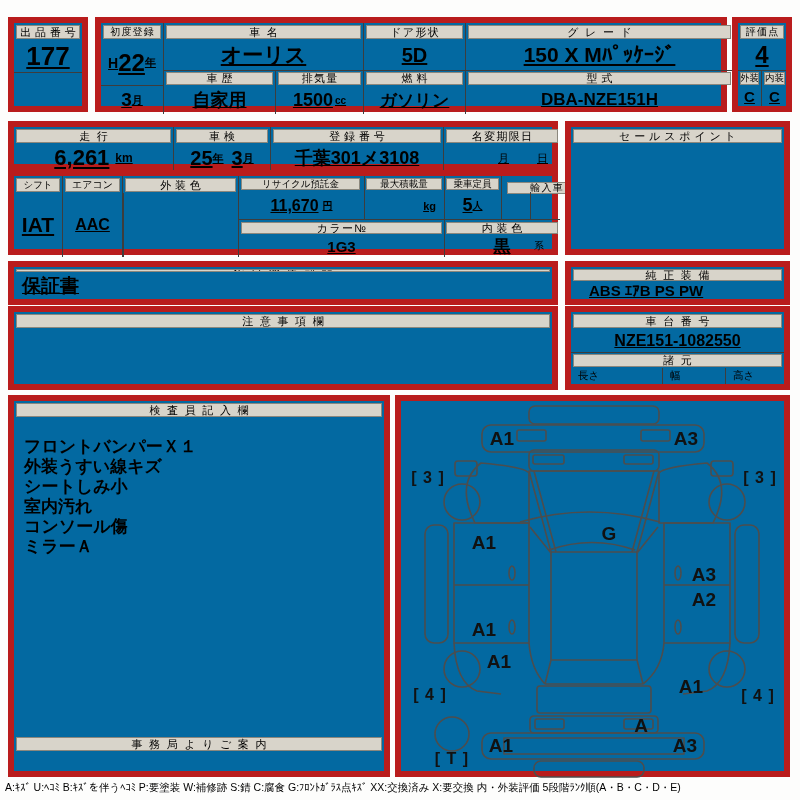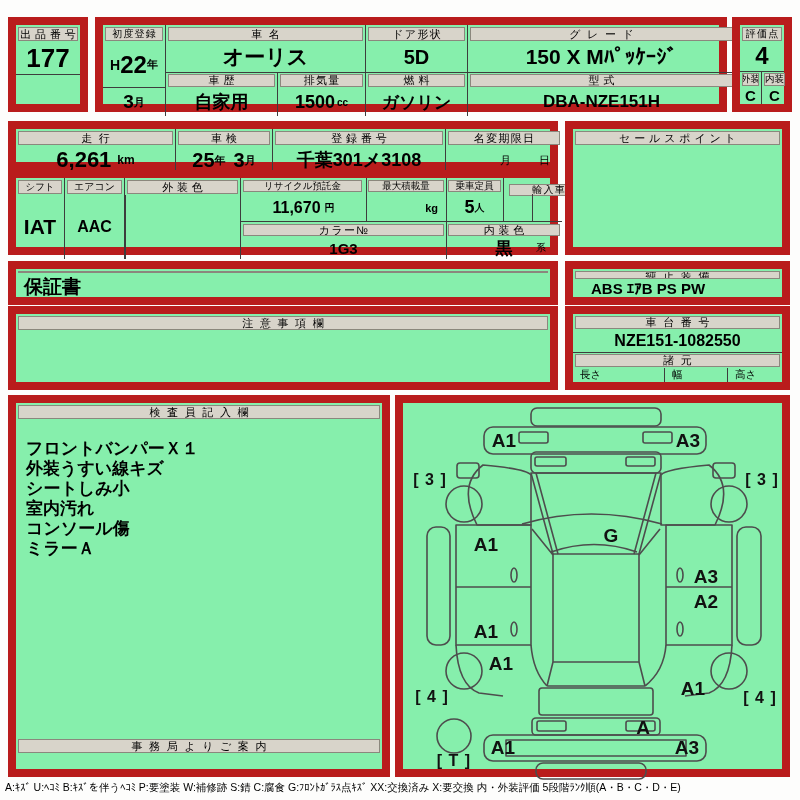--- a/index.html
+++ b/index.html
@@ -1,29 +1,29 @@
 <!DOCTYPE html>
 <html><head>
 <meta charset="utf-8">
 <style>
   * { box-sizing: border-box; margin: 0; padding: 0; }
   html,body { width: 800px; height: 800px; }
   body { position: relative; background: #fdfdfc; color: #000;
          font-family: "Liberation Sans", "DejaVu Sans", sans-serif; overflow: hidden; }
-  .box { position: absolute; border: 8px solid #b91c1c; background: #86efac; }
+  .box { position: absolute; border: 6px solid #b91c1c; background: #0369a1; }
   .abs { position: absolute; justify-content: space-between; }
   .hdr { background: #d8d4ca; border: 1px solid #8b877d; margin: 2px 2px 1px; height: 14px;
          display: flex; align-items: center; justify-content: center; font-size: 11px;
          white-space: nowrap; overflow: hidden; }
   .h13 { height: 13px; margin: 1px 2px; }
   .ls0 { letter-spacing: 0; font-size: 9.5px; }
   .ls1 { letter-spacing: .12em; text-indent: .12em; }
   .ls2 { letter-spacing: .35em; text-indent: .35em; }
   .ls3 { letter-spacing: .6em; text-indent: .6em; }
-  .val { display: flex; align-items: center; justify-content: center; font-weight: bold; white-space: nowrap; }
+  .val { display: flex; align-items: center; justify-content: center; font-weight: bold; white-space: nowrap; text-decoration: underline; }
   .u { font-size: 11px; font-weight: bold; }
   .br { border-right: 1px solid #3d3d3d; }
   .bb { border-bottom: 1px solid #3d3d3d; }
   .vline { position: absolute; width: 1px; background: #3d3d3d; }
   .hline { position: absolute; height: 1px; background: #3d3d3d; }
   .colflex { display: flex; flex-direction: column; }
   .notes div { height: 20px; font-size: 17px; font-weight: bold; line-height: 20px; }
   svg text { font-family: "Liberation Sans", "DejaVu Sans", sans-serif; fill: #111; }
   .dlab { font-size: 19px; font-weight: bold; }
   .dbrk { font-size: 16px; font-weight: bold; letter-spacing: 1px; }

